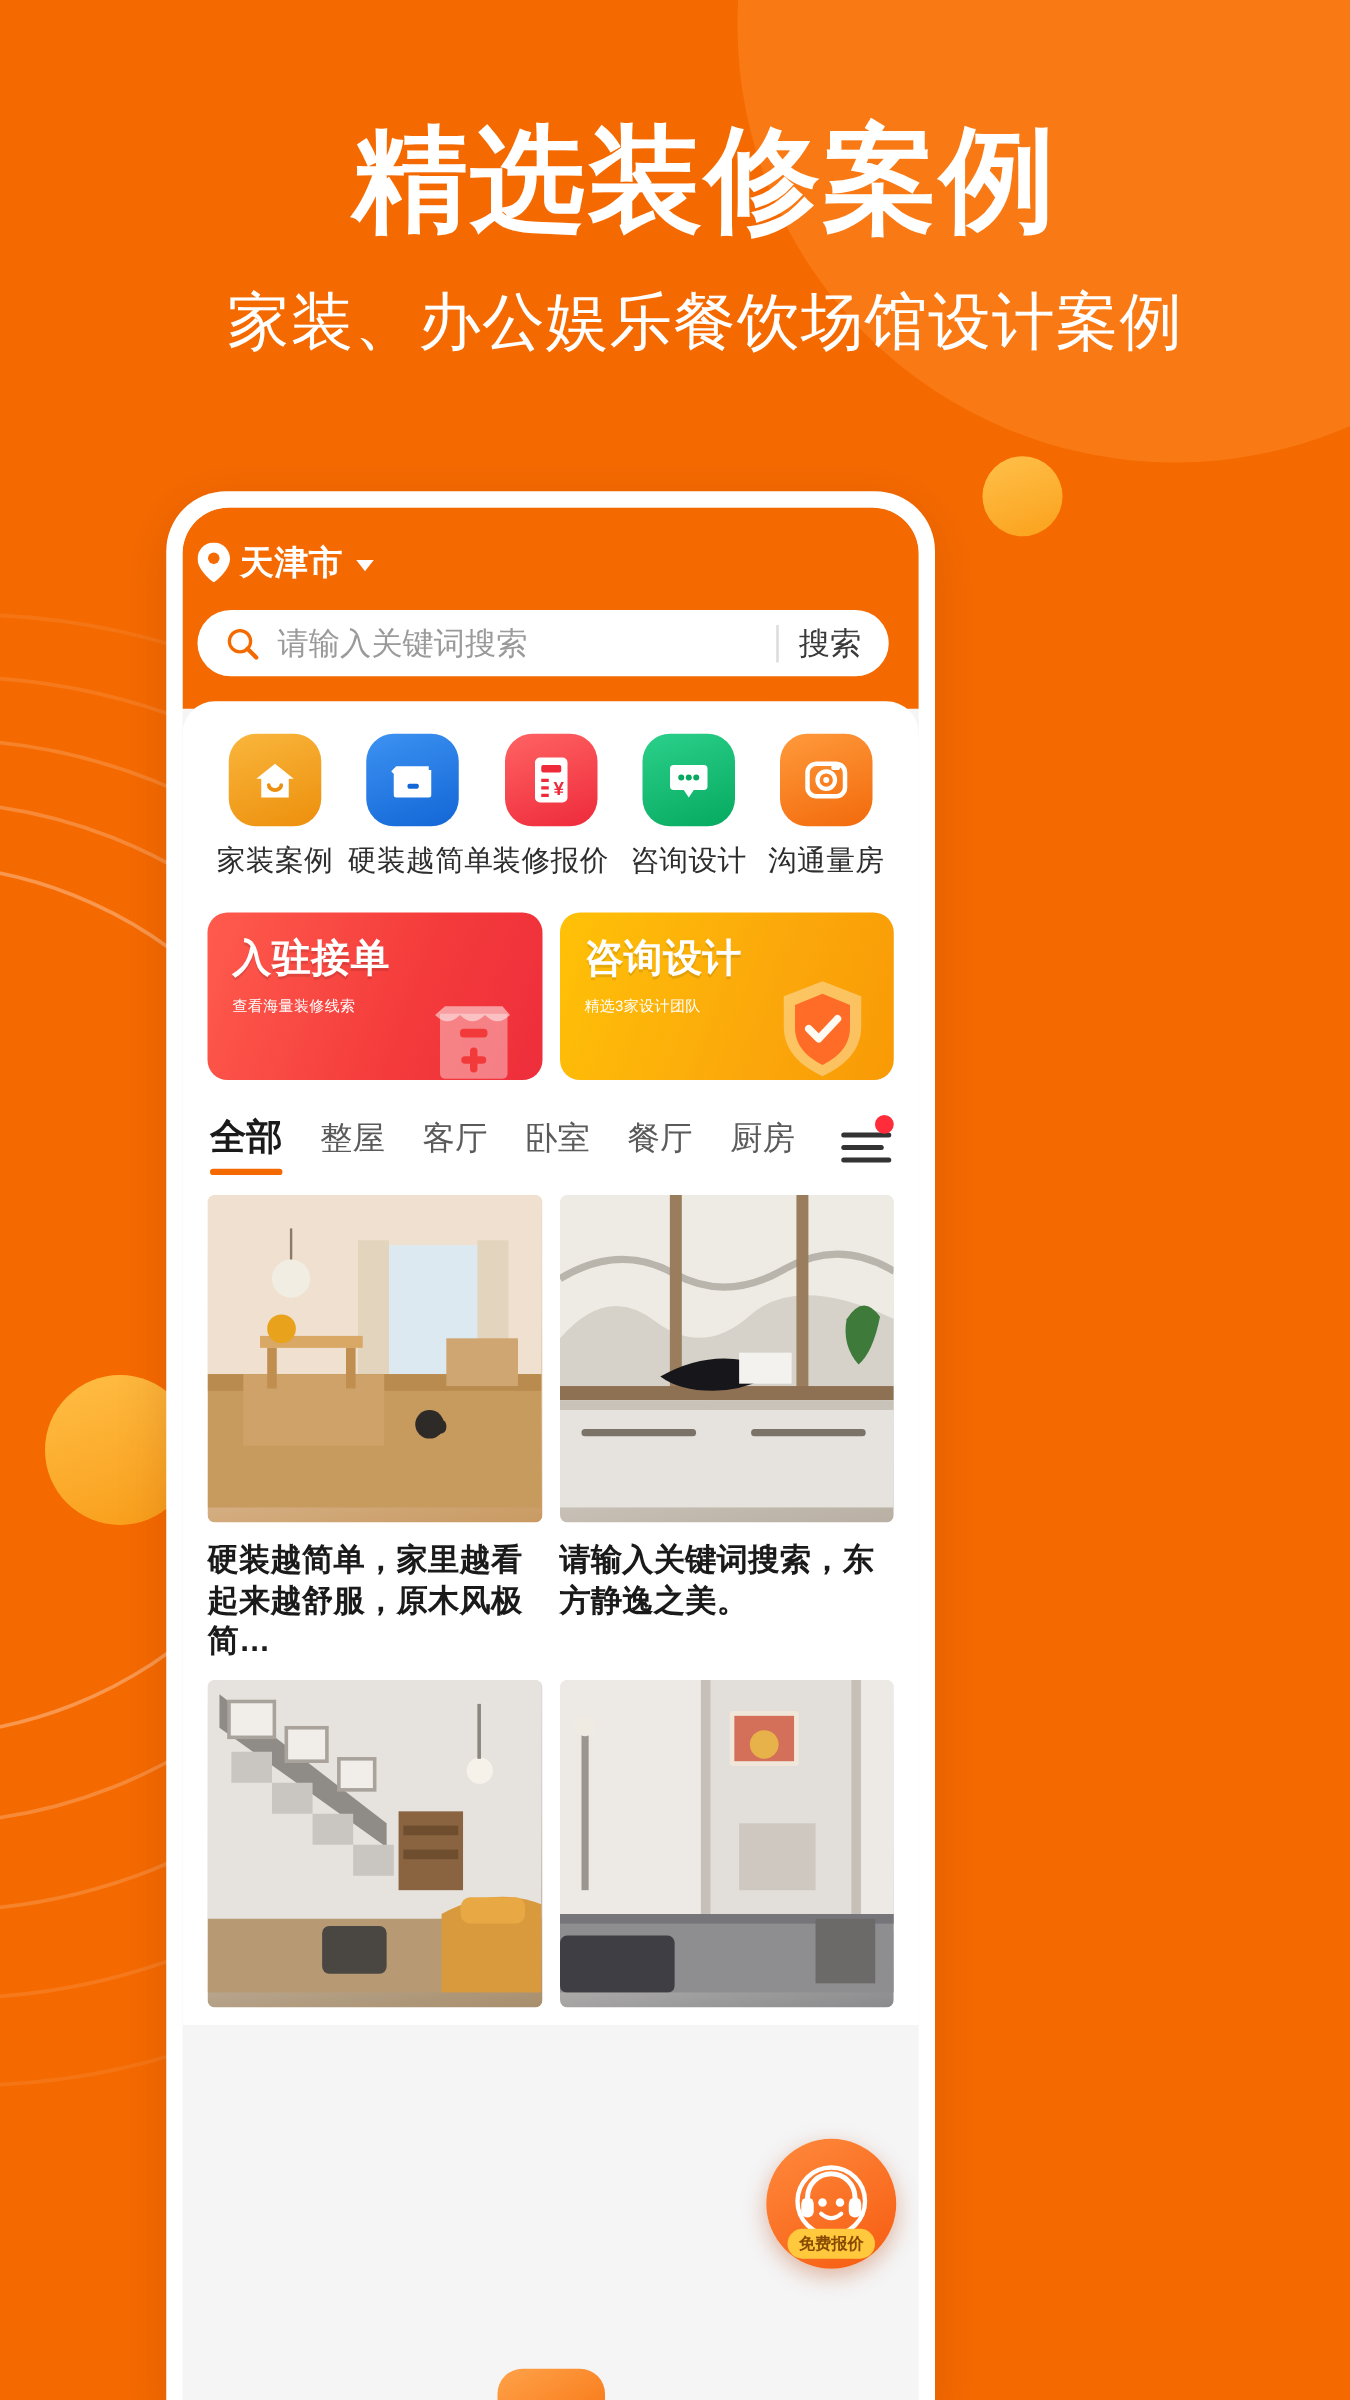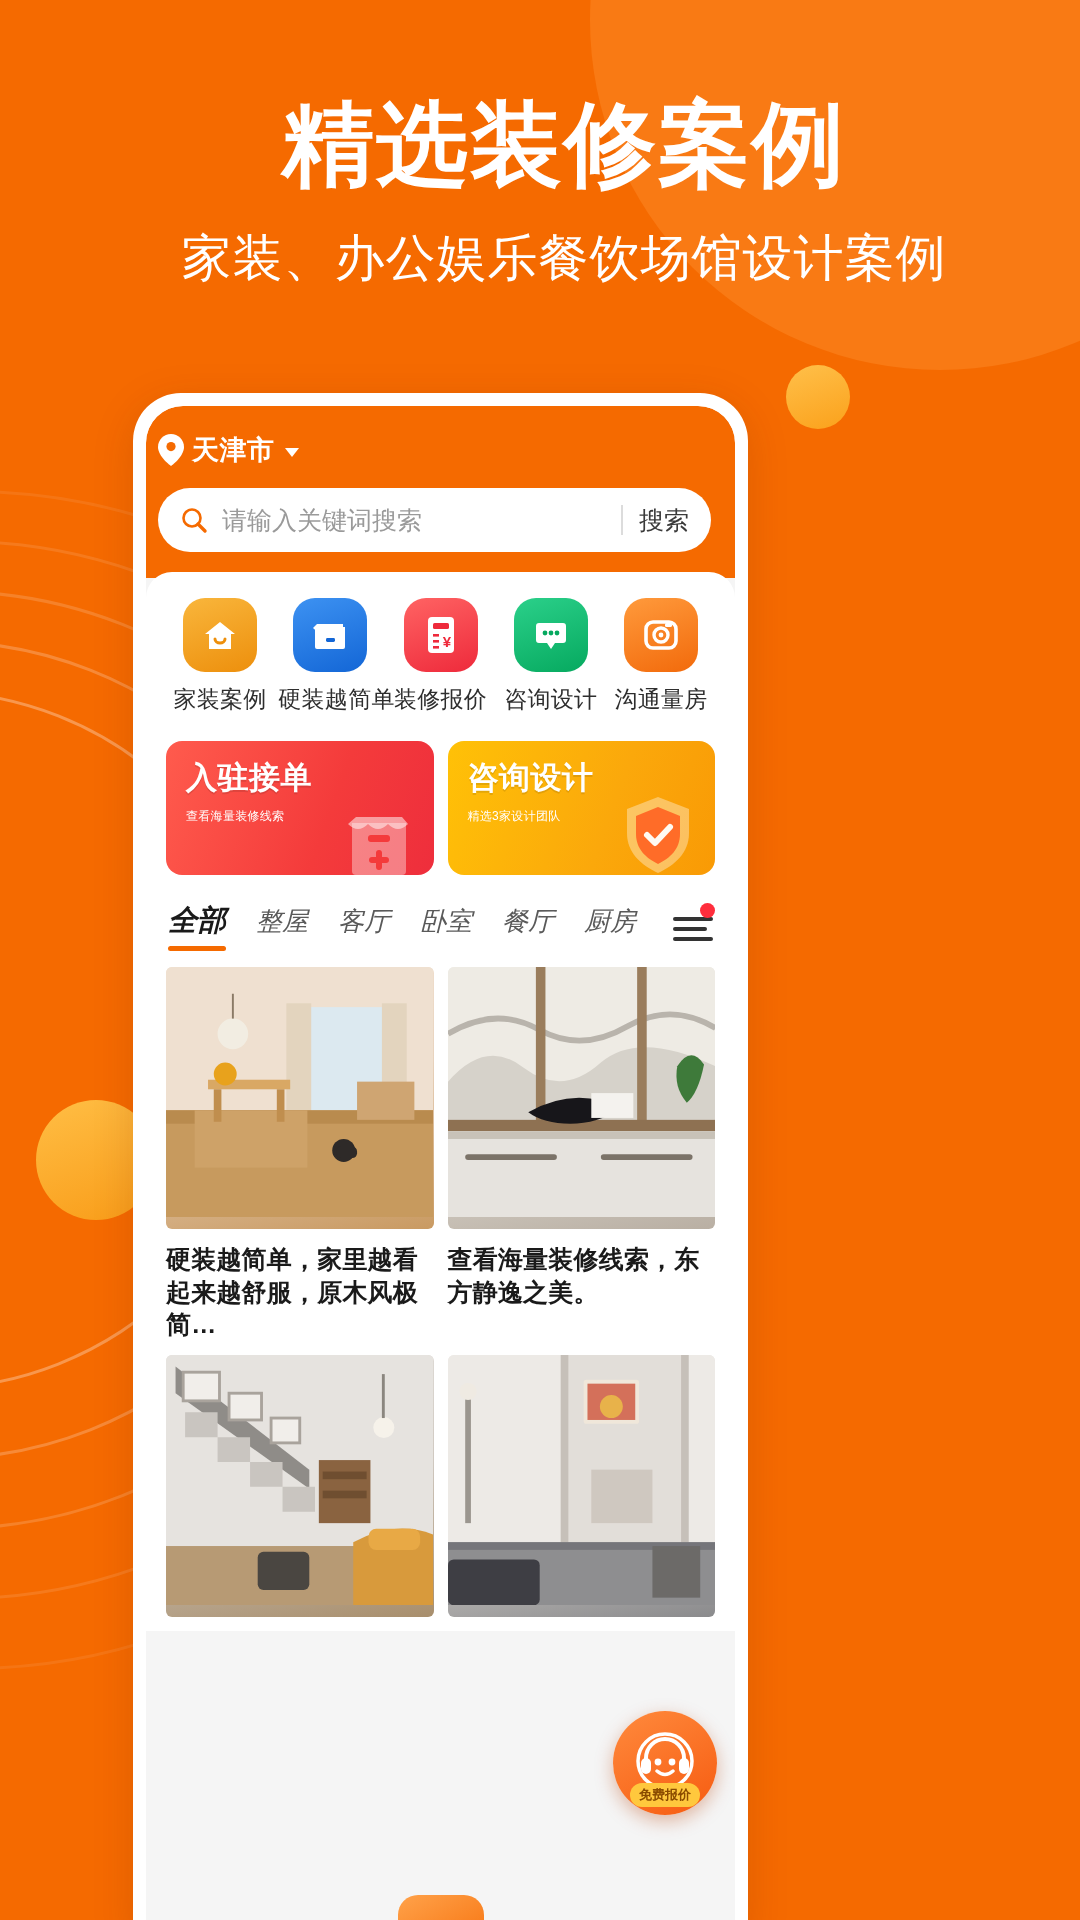--- a/index.html
+++ b/index.html
@@ -77,21 +77,21 @@
   .loc-row { display: flex; align-items: center; gap: 8px; margin-bottom: 20px; }
   .pin { width: 26px; height: 32px; position: relative; flex: none; }
   .pin svg { display: block; }
   .loc-name { color: #fff; font-size: 27px; font-weight: 700; letter-spacing: .5px; }
   .caret-dn {
     width: 0; height: 0; margin-left: 2px; margin-top: 4px;
     border-left: 7px solid transparent; border-right: 7px solid transparent;
     border-top: 9px solid #fff;
   }
   .search-bar {
-    height: 64px; background: #fff; border-radius: 32px;
+    height: 53px; background: #fff; border-radius: 32px;
     display: flex; align-items: center; padding: 0 8px 0 22px;
   }
   .mag { flex: none; width: 28px; height: 28px; }
   .search-ph { flex: 1; color: #9A9A9A; font-size: 25px; margin-left: 14px; }
   .search-div { width: 2px; height: 30px; background: #DCDCDC; margin-right: 16px; }
   .search-btn { color: #3A3A3A; font-size: 25px; font-weight: 400; padding-right: 14px; }
 
   
   .sheet {
     background: #fff; border-radius: 26px 26px 0 0;
@@ -120,21 +120,21 @@
   .b-title { font-size: 31px; font-weight: 700; letter-spacing: .5px;
              text-shadow: 0 2px 0 rgba(0,0,0,0.10); }
   .b-sub { font-size: 12px; margin-top: 9px; letter-spacing: .3px; }
   .b-art { position: absolute; right: 14px; bottom: -6px; opacity: .95; }
 
   
   .tabs {
     display: flex; align-items: center; margin-top: 26px;
     padding: 0 2px; position: relative;
   }
-  .tab { font-size: 26px; color: #5A5A5A; margin-right: 30px; position: relative; padding-bottom: 10px; font-style: italic; }
+  .tab { font-size: 26px; color: #5A5A5A; margin-right: 30px; position: relative; padding-bottom: 10px; }
   .tab.active { color: #1A1A1A; font-weight: 700; font-size: 29px; }
   .tab.active::after {
     content: ""; position: absolute; left: 0; right: 0; bottom: 0;
     height: 5px; border-radius: 3px; background: #F56A00;
   }
   .tabs-more { margin-left: auto; position: relative; width: 40px; height: 30px; }
   .tabs-more i {
     display: block; height: 4px; background: #333; border-radius: 2px; margin: 6px 0;
   }
   .tabs-more i:nth-child(2) { width: 86%; }
@@ -380,21 +380,21 @@
               <rect x="0" y="160" width="280" height="12" fill="#8E7152"></rect>
               <rect x="0" y="172" width="280" height="90" fill="#E6E3DE"></rect>
               <rect x="0" y="172" width="280" height="8" fill="#C8C2B8"></rect>
               <rect x="18" y="196" width="96" height="6" rx="3" fill="#7B7368"></rect>
               <rect x="160" y="196" width="96" height="6" rx="3" fill="#7B7368"></rect>
               <path d="M84 152 q50 -28 98 -4 q-26 16 -54 16 q-28 0 -44 -12 Z" fill="#17161A"></path>
               <rect x="150" y="132" width="44" height="26" fill="#F4F2EE"></rect>
               <path d="M240 104 q14 -22 28 -2 q-6 30 -18 40 q-14 -16 -10 -38 Z" fill="#3E7A3A"></path>
             </svg>
           </div>
-          <div class="card-title">查看海量装修线索，东方静逸之美。</div>
+          <div class="card-title">请输入关键词搜索，东方静逸之美。</div>
         </div>
 
         <div class="card">
           <div class="card-img">
             <div class="ph ph-3"></div>
             <svg class="ph" viewBox="0 0 280 262" preserveAspectRatio="none">
               <rect x="0" y="0" width="280" height="200" fill="#E6E3DF"></rect>
               <path d="M10 12 L150 120 L150 140 L10 40 Z" fill="#8F8C88"></path>
               <path d="M20 60 h34 v26 h-34 Z M54 86 h34 v26 h-34 Z M88 112 h34 v26 h-34 Z M122 138 h34 v26 h-34 Z" fill="#C9C5C0"></path>
               <rect x="18" y="18" width="38" height="30" fill="#F1EEEA" stroke="#A9A39C" stroke-width="3"></rect>

